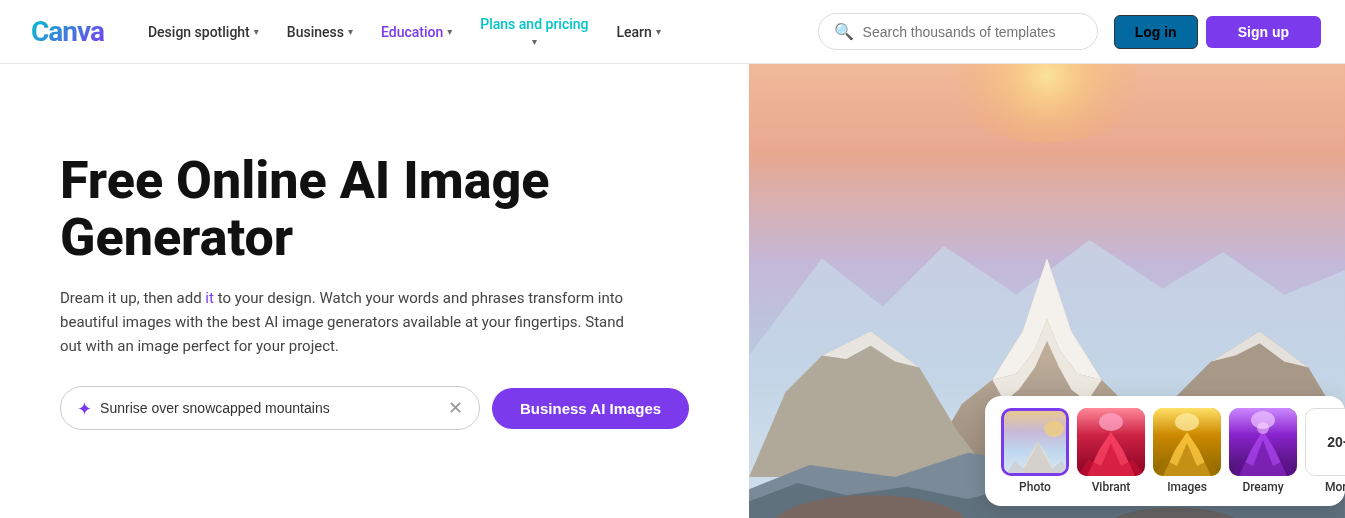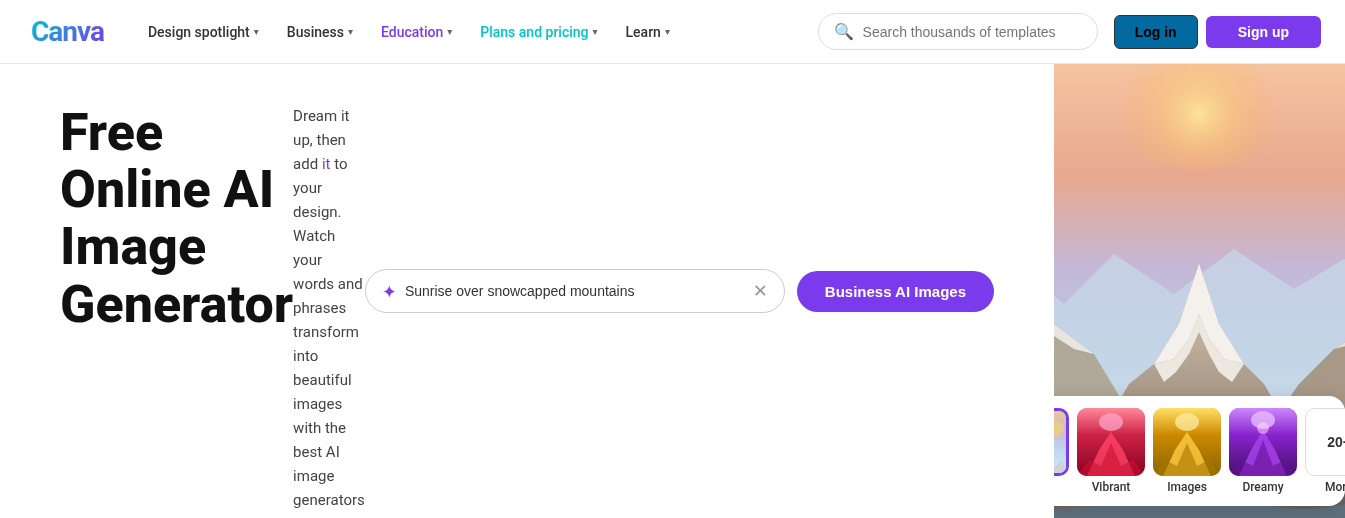--- a/index.html
+++ b/index.html
@@ -13,21 +13,21 @@
     .logo { display: flex; align-items: center; margin-right: 32px; }
     .logo-text { font-size: 28px; font-weight: 700; background: linear-gradient(135deg, #00c4cc, #7c3aed); -webkit-background-clip: text; -webkit-text-fill-color: transparent; letter-spacing: -1px; margin-left: 7px; }
     .nav-items { display: flex; align-items: center; gap: 4px; flex: 1; }
     .nav-item {
       display: flex; align-items: center; gap: 4px; padding: 8px 12px;
       font-size: 14px; font-weight: 500; color: #333; cursor: pointer;
       border-radius: 6px; white-space: nowrap;
     }
     .nav-item .chevron { font-size: 10px; color: #666; }
     .nav-item.education { color: #7c3aed; }
-    .nav-item.plans { color: #00c4cc; }
+    .nav-item.plans { color: #00c4cc; flex-direction: column; }
 
     .search-bar {
       display: flex; align-items: center; gap: 8px;
       border: 1px solid #ddd; border-radius: 24px; padding: 8px 16px;
       width: 280px; background: #fff; margin: 0 16px;
     }
     .search-icon { color: #666; font-size: 16px; }
     .search-input { border: none; outline: none; font-size: 14px; color: #333; width: 100%; background: transparent; }
 
     .btn-login {
@@ -39,21 +39,21 @@
       background: #7c3aed; color: #fff; font-size: 14px; font-weight: 600; cursor: pointer; white-space: nowrap;
     }
 
     
     .main {
       display: flex; height: calc(518px - 64px); background: #fff;
     }
 
     
     .left-panel {
-      flex: 0 0 720px; padding: 40px 60px; display: flex; flex-direction: row; justify-content: center;
+      flex: 0 0 720px; padding: 40px 60px; display: flex; flex-direction: column; justify-content: center;
     }
     .hero-title {
       font-size: 52px; font-weight: 800; color: #111; line-height: 1.1; margin-bottom: 20px;
     }
     .hero-desc {
       font-size: 15px; color: #444; line-height: 1.6; margin-bottom: 28px; max-width: 580px;
     }
     .hero-desc .highlight { color: #7c3aed; }
 
     .search-row { display: flex; align-items: center; gap: 12px; }

